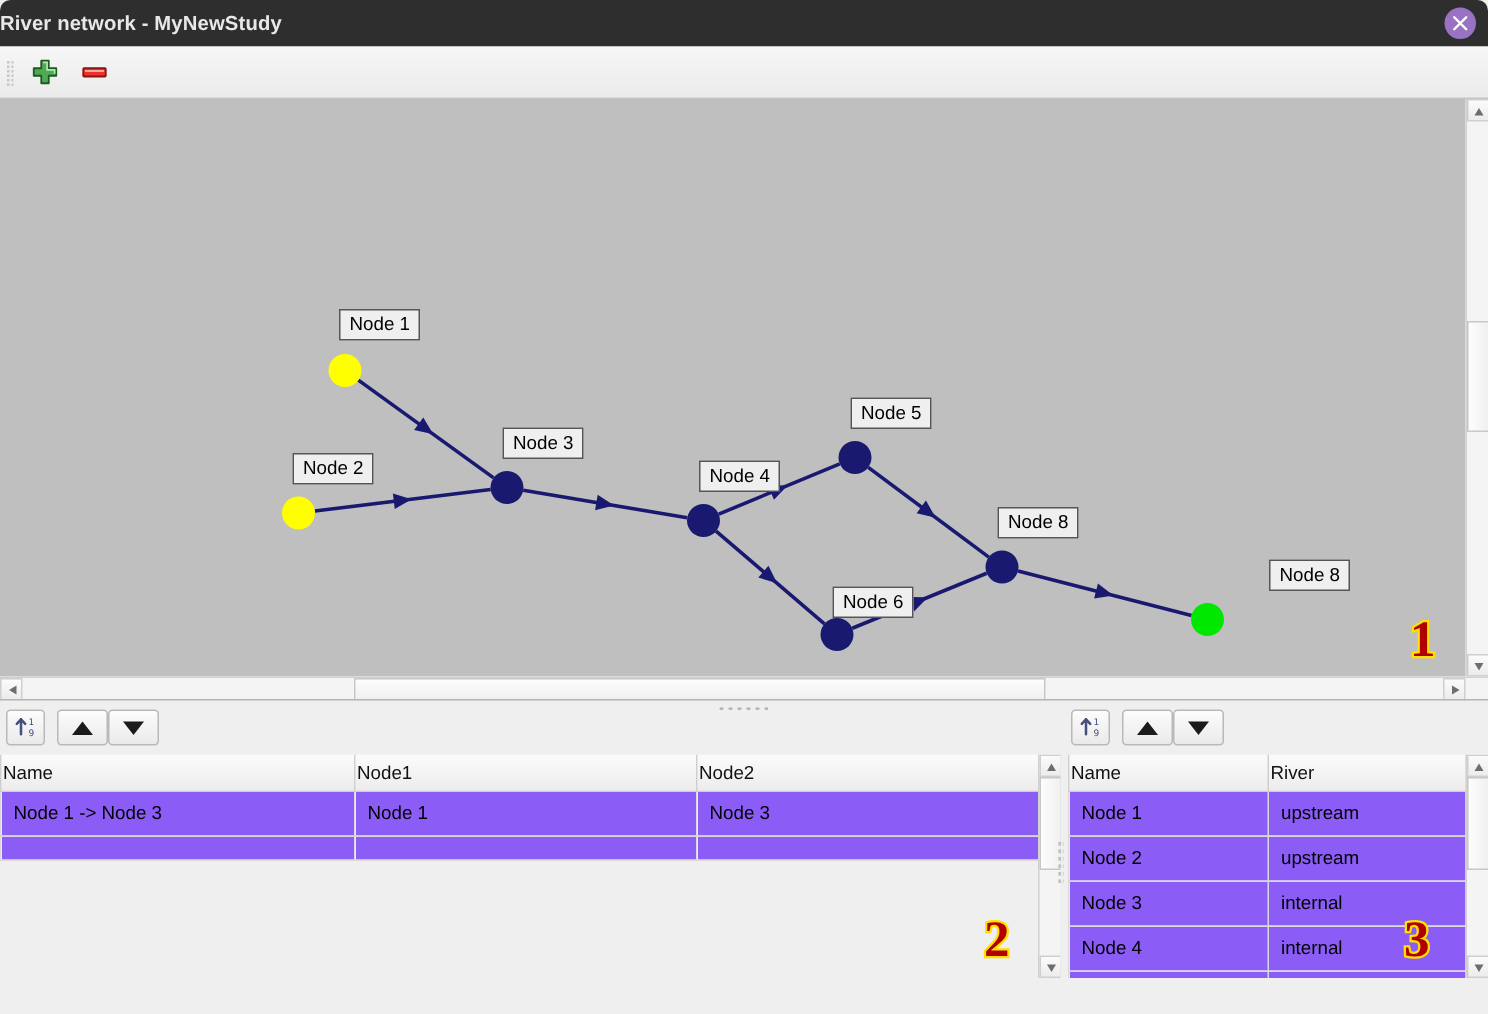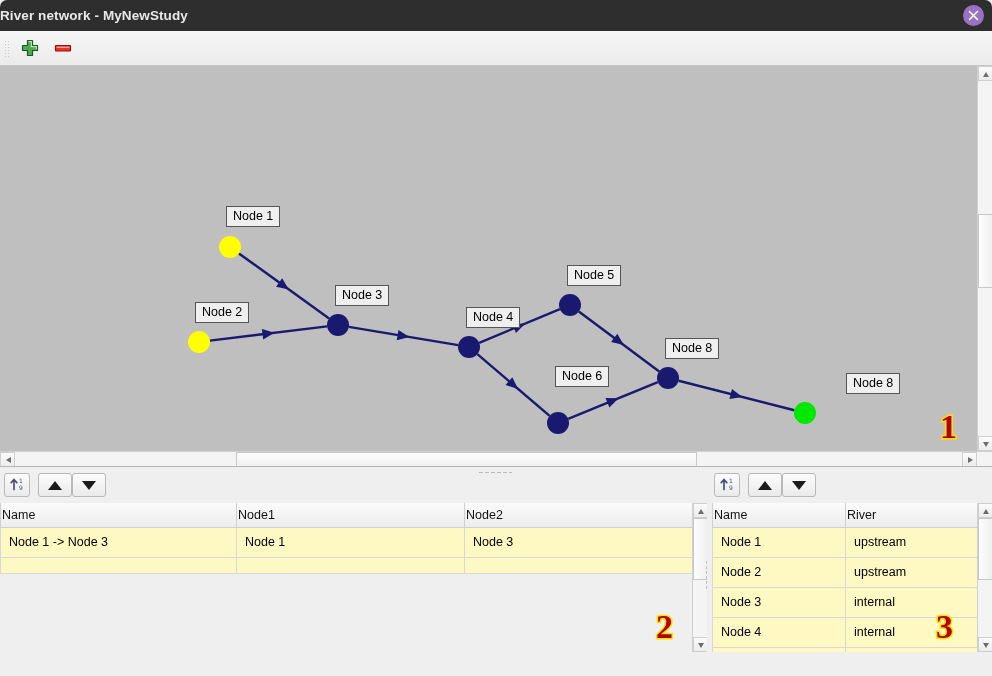--- a/index.html
+++ b/index.html
@@ -146,21 +146,21 @@
     font-weight: normal;
     height: 24px;
     text-align: left;
     color: #111;
   }
   table.grid td {
     border: 1px solid #d8d8d8;
     height: 30px;
     padding: 0 8px;
     text-align: left;
-    background: #fef9c3;
+    background: #8b5cf6;
     overflow: hidden;
     white-space: nowrap;
   }
   table.grid tr.empty td { height: 16px; }
 
   #pane-left-wrap, #pane-right-wrap {
     position: absolute; overflow: hidden;
   }
   #vsplit-grip {
     position:absolute; left: 705px; top: 560px; width: 4px; height: 30px;
@@ -239,21 +239,21 @@
           <circle cx="668" cy="312" r="11" fill="#191970"></circle>
           <circle cx="805" cy="347" r="11" fill="#00e800"></circle>
         </g>
     </svg>
     <div id="labels-layer">
         <div class="node-label" style="left: 226px; top: 140px;">Node 1</div>
         <div class="node-label" style="left: 195px; top: 236px;">Node 2</div>
         <div class="node-label" style="left: 335px; top: 219px;">Node 3</div>
         <div class="node-label" style="left: 466px; top: 241px;">Node 4</div>
         <div class="node-label" style="left: 567px; top: 199px;">Node 5</div>
-        <div class="node-label" style="left: 555px; top: 300px;">Node 6</div>
+        <div class="node-label" style="left: 555px; top: 325px;">Node 6</div>
         <div class="node-label" style="left: 665px; top: 272px;">Node 8</div>
         <div class="node-label" style="left: 846px; top: 307px;">Node 8</div>
       </div>
   </div>
 
   <div class="sb-v" style="left:977px; top:0; height:385px;">
     <div class="sb-arrow" style="left:0; top:0;">
       <div class="tri" style="left:4px; top:5px; border-left:3.5px solid transparent; border-right:3.5px solid transparent; border-bottom:5px solid #6d6d6d;"></div>
     </div>
     <div class="sb-thumb" style="left:0; top:148px; width:15px; height:74px;"></div>

